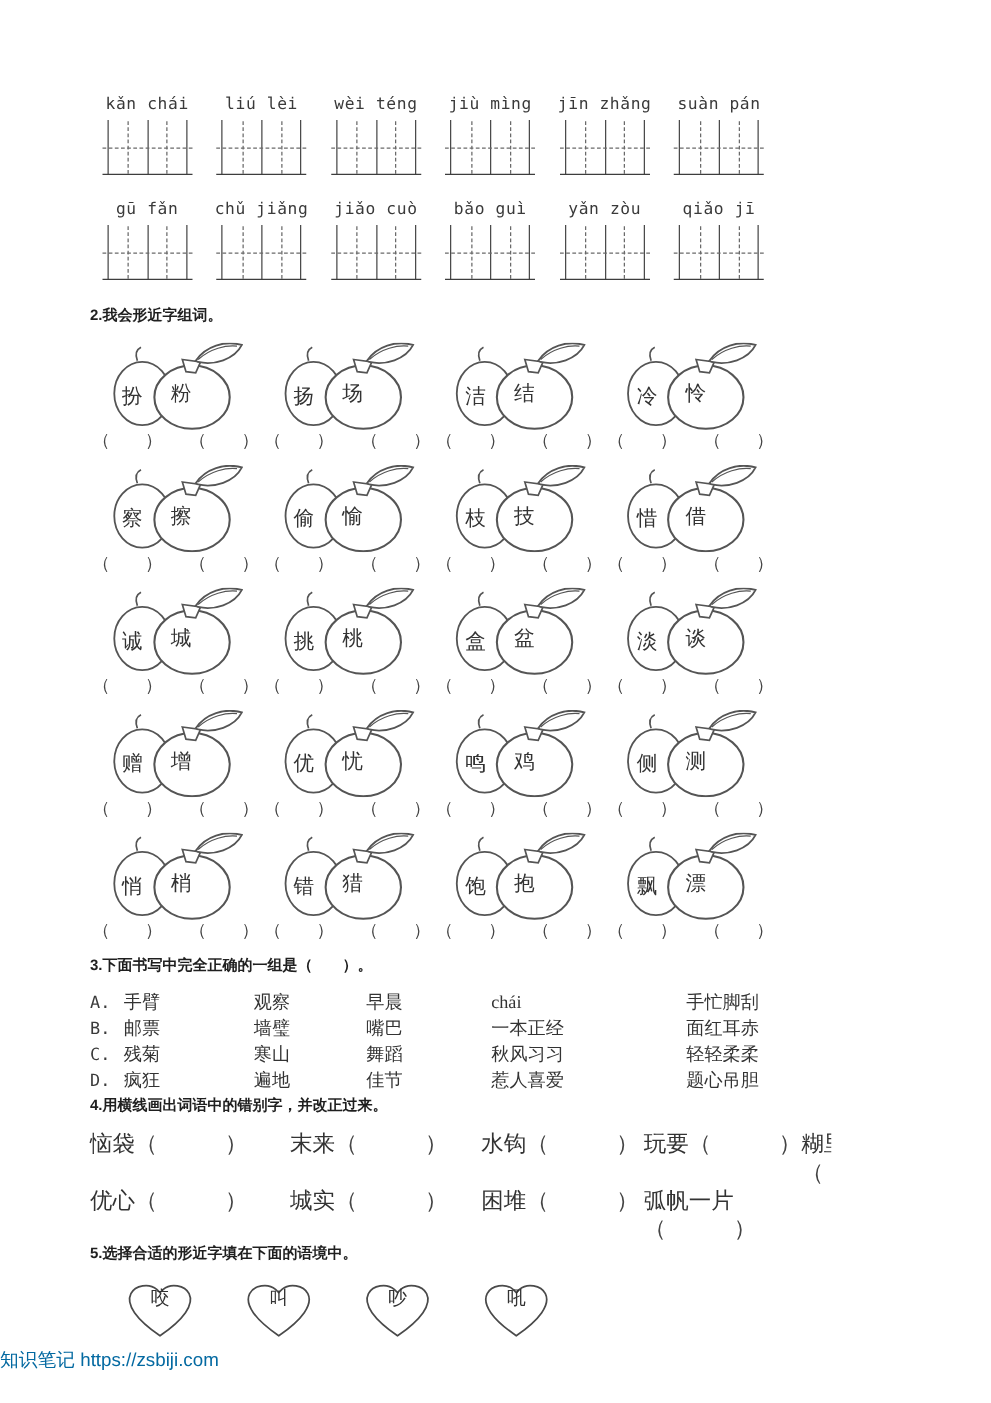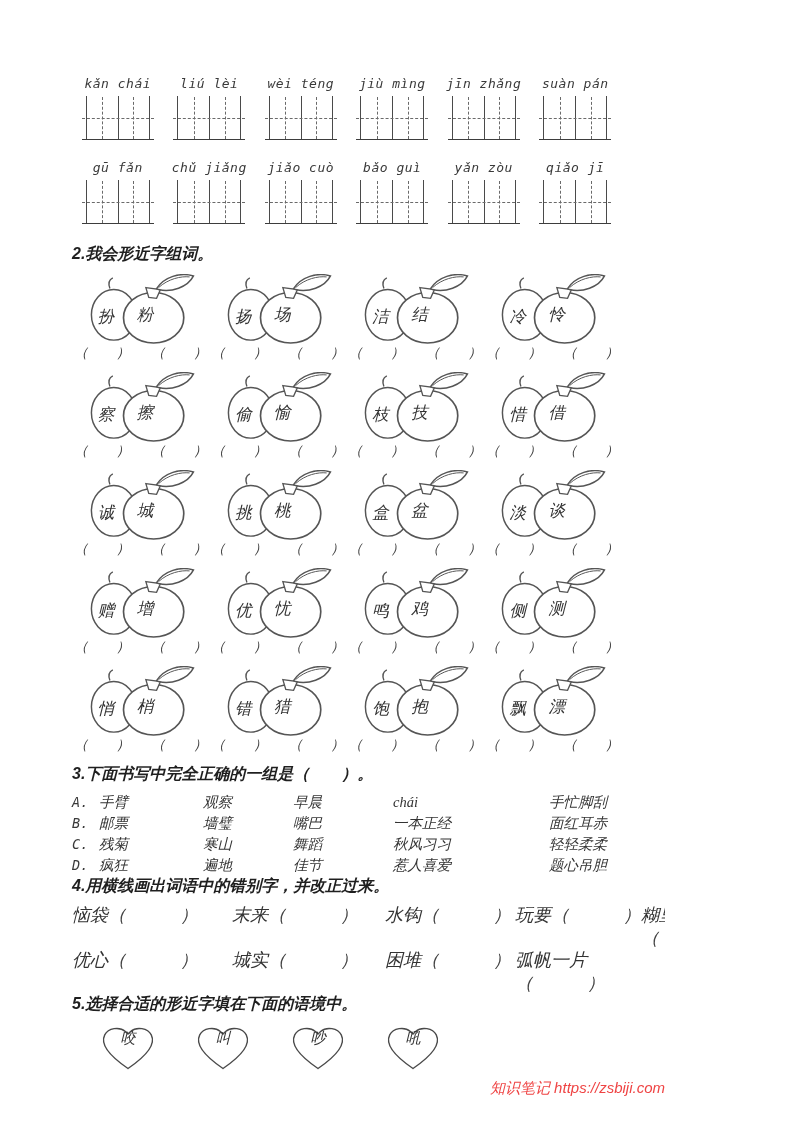--- a/index.html
+++ b/index.html
@@ -1,35 +1,34 @@
 <!DOCTYPE html>
 <html><head>
 <meta charset="utf-8">
 <style>
   * { margin:0; padding:0; box-sizing:border-box; }
   html,body { background:#fff; }
   .page {
     position:relative; width:665px; height:1122px; background:#fff;
     font-family:"Liberation Serif", serif; color:#2b2b2b; overflow:hidden;
     padding:76px 44px 0 72px;
-    font-style:italic;
   }
   
   .s1-row { display:flex; justify-content:space-between; margin-bottom:20px; }
   .py-cell { width:96px; text-align:center; }
   .py-label { font-family:"DejaVu Sans Mono", monospace; font-size:13px; height:18px; color:#3a3a3a; letter-spacing:0.5px; white-space:nowrap; }
   .tzg { position:relative; width:64px; height:44px; margin:2px auto 0;
          border-left:1.5px solid #4a4a4a; border-right:1.5px solid #4a4a4a; }
   .tzg::after { content:''; position:absolute; left:-5px; right:-5px; bottom:0; border-top:1.7px solid #3d3d3d; }
   .tzg .vs { position:absolute; left:50%; top:0; bottom:0; border-left:1.4px solid #4a4a4a; }
   .tzg .vd { position:absolute; top:1px; bottom:1px; border-left:1px dashed #6a6a6a; }
   .tzg .vd1 { left:25%; } .tzg .vd2 { left:75%; }
   .tzg .hd { position:absolute; left:-5px; right:-5px; top:50%; border-top:1px dashed #6a6a6a; }
   
-  .hd-line { font-family:"Liberation Sans", sans-serif; font-weight:bold; font-size:16px; color:#1f1f1f; height:24px; }
+  .hd-line { font-family:"Liberation Sans", sans-serif; font-weight:bold; font-size:12px; color:#1f1f1f; height:24px; }
   
   .apple-grid { margin-top:6px; }
   .apple-row { display:flex; justify-content:space-between; margin-bottom:10px; }
   .apple-cell { width:152px; }
   .apple-pic { position:relative; width:128px; height:70px; margin:0 auto; }
   .apples-svg { width:128px; height:70px; display:block; }
   .ch { position:absolute; font-size:16.5px; color:#333; font-family:"Liberation Serif", serif; }
   .ch-l { left:21px; top:32px; }
   .ch-r { left:60px; top:30px; }
   .paren-row { display:flex; justify-content:space-between; font-size:14px; color:#444; height:18px; padding:0 2px; }
@@ -42,22 +41,22 @@
   .s4 { margin-top:4px; }
   .s4-row { display:grid; grid-template-columns:160px 153px 130px 126px auto;
             font-size:18px; line-height:22.5px; color:#333; }
   .s4-item .pb { color:#444; }
   
   .s5-hearts { display:flex; gap:23px; margin:4px 0 0 20px; }
   .heart-cell { position:relative; width:72px; height:50px; }
   .heart-svg { width:72px; height:50px; display:block; }
   .heart-ch { position:absolute; left:0; right:0; top:7px; text-align:center; font-size:15px; color:#333; }
   
-  .footer { position:absolute; left:0; right:0; bottom:24px; text-align:right;
-            font-family:"Liberation Sans", sans-serif; font-size:15px; color:#ef4444; }
+  .footer { position:absolute; left:0; right:0; bottom:24px; text-align:left;
+            font-family:"Liberation Sans", sans-serif; font-size:15px; color:#0369a1; }
 </style>
 </head>
 <body>
 
 <svg width="0" height="0" style="position:absolute">
   <defs>
     <symbol id="sym-apples" viewBox="0 0 128 72">
       <path d="M32,15 q-3,-8 3,-11" fill="none" stroke="#555" stroke-width="1.4"></path>
       <ellipse cx="36" cy="42" rx="23" ry="26" fill="#fff" stroke="#555" stroke-width="1.5"></ellipse>
       <ellipse cx="77" cy="45" rx="31" ry="26" fill="#fff" stroke="#555" stroke-width="1.7"></ellipse>

